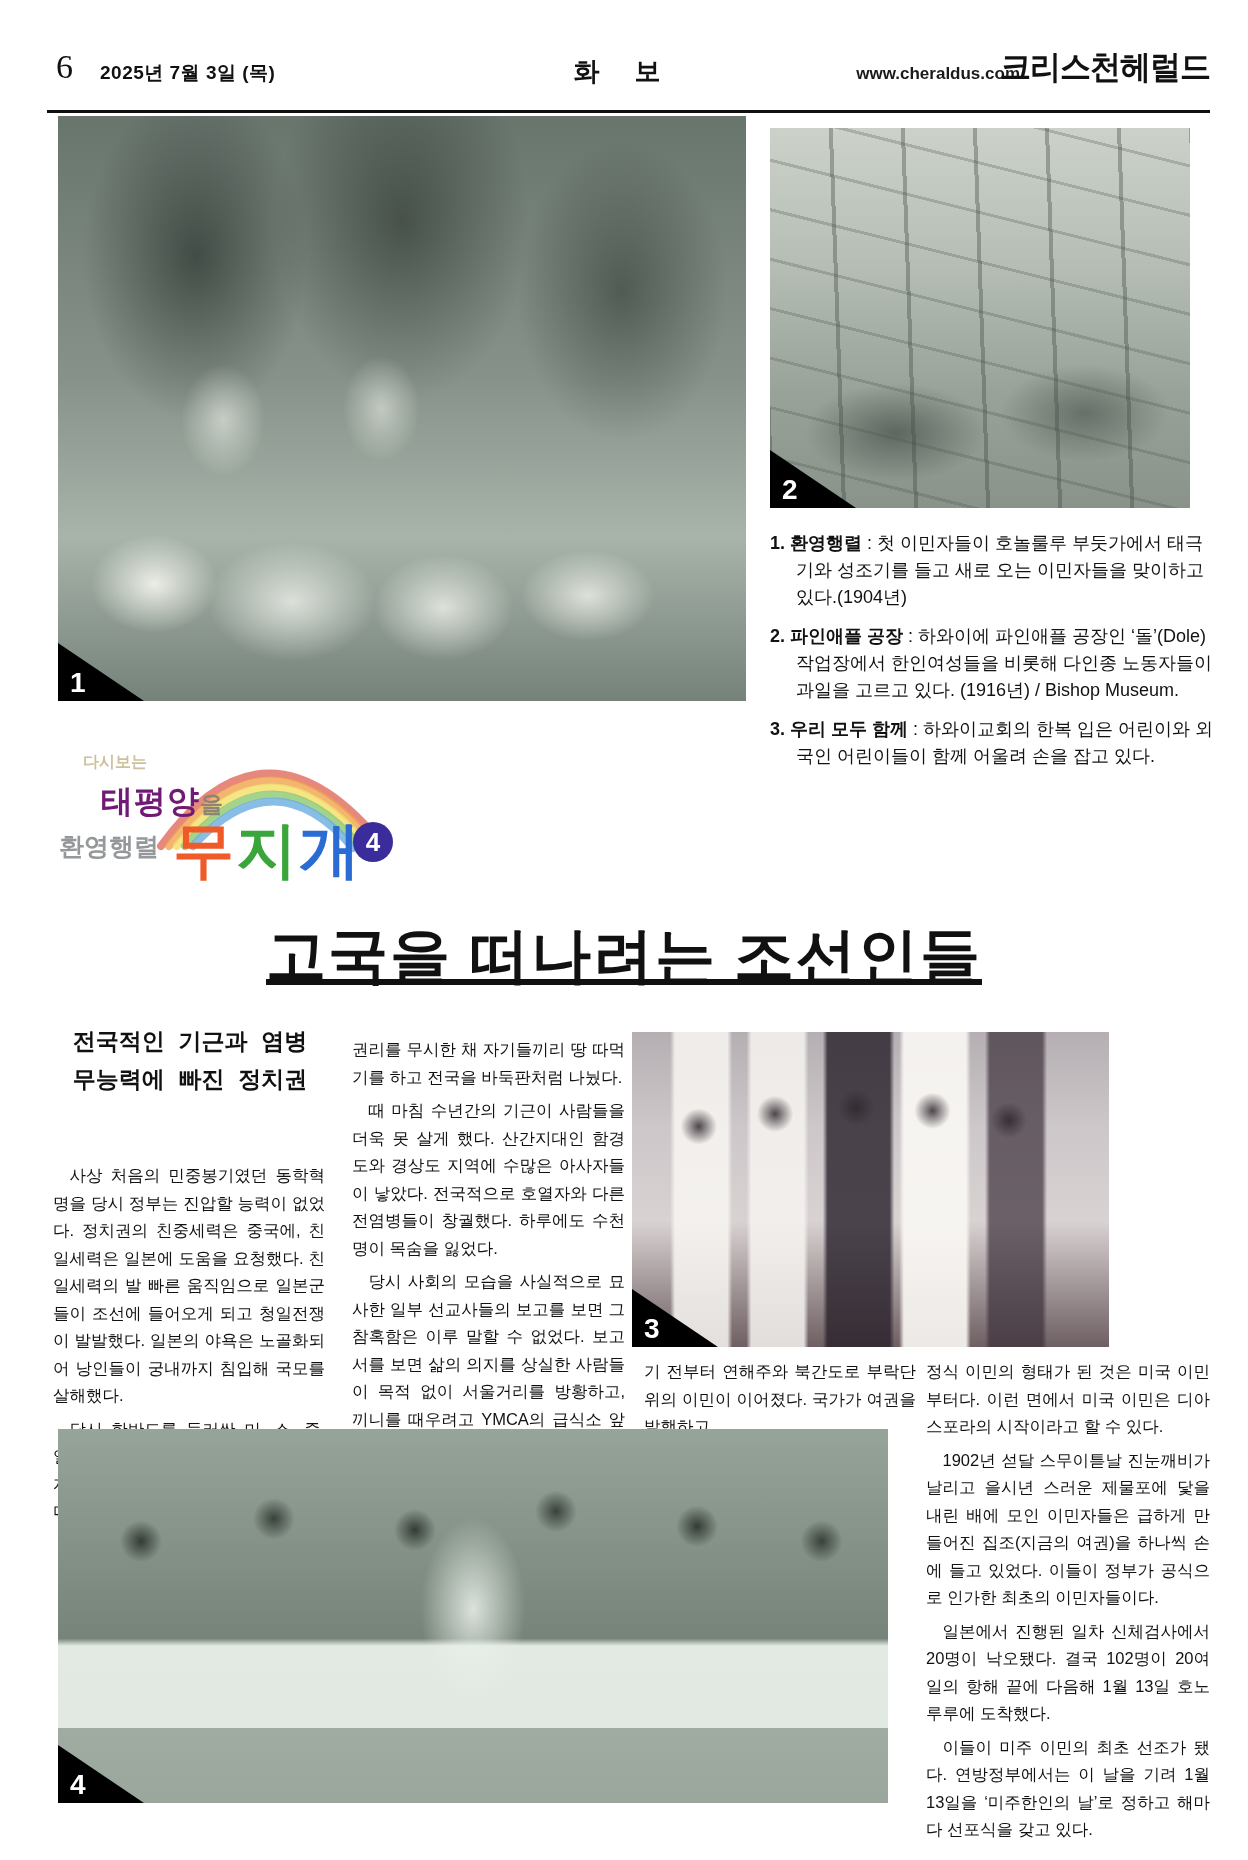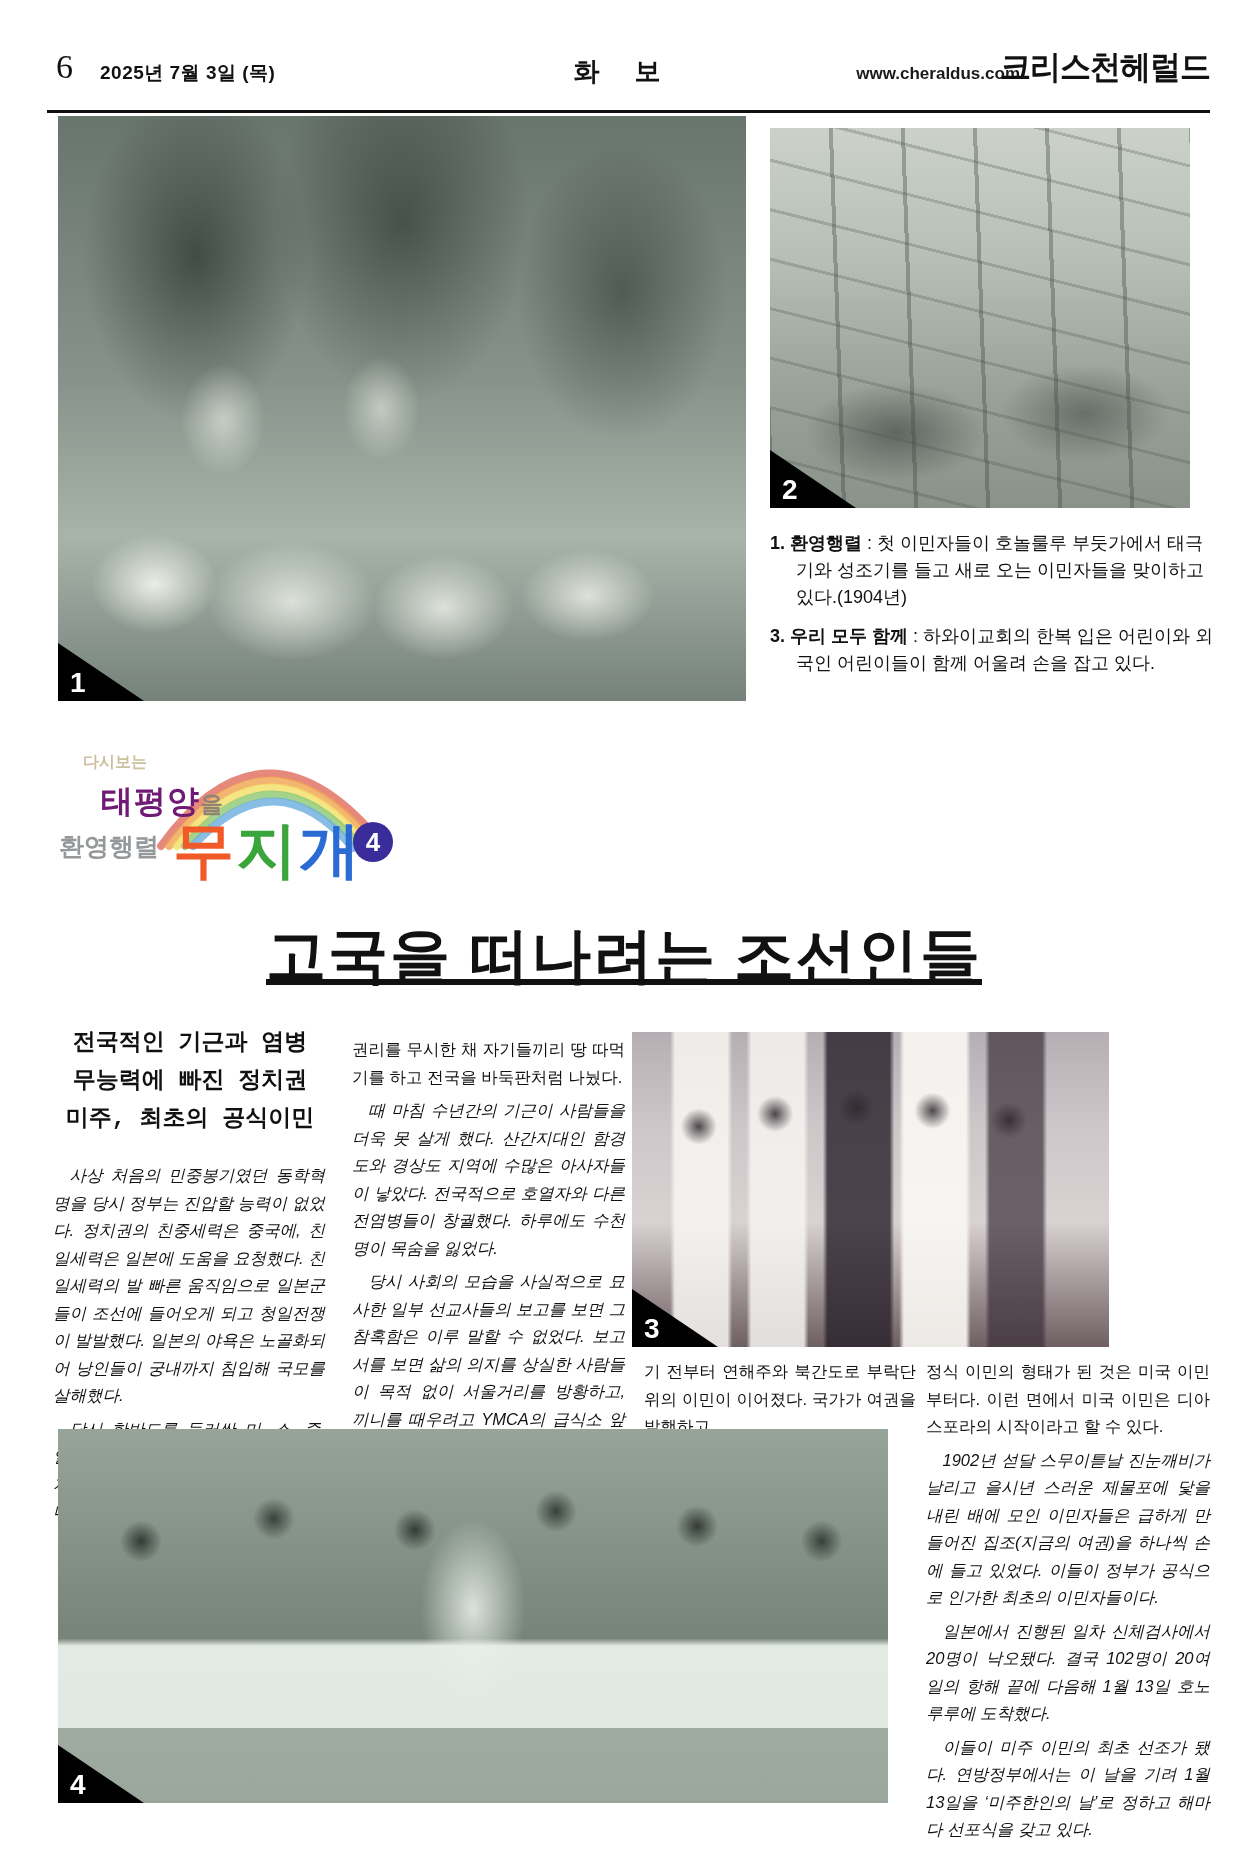--- a/index.html
+++ b/index.html
@@ -85,21 +85,21 @@
   .logo-issue{position:absolute;left:298px;top:78px;z-index:1;width:40px;height:40px;border-radius:50%;
       background:#3a2d9b;color:#fff;font-size:26px;font-weight:800;text-align:center;line-height:40px;}
 
   
   .headline{position:absolute;left:0;right:0;top:876px;text-align:center;
       font-family:"Liberation Serif", serif;font-size:60px;font-weight:700;letter-spacing:2px;text-decoration:underline;}
   .subhead{position:absolute;left:47px;top:1024px;width:286px;text-align:center;
       font-size:23px;font-weight:800;line-height:38px;font-family:Liberation Mono, monospace;}
   .col{position:absolute;font-size:16.5px;line-height:27.5px;text-align:justify;}
   .col p{margin:6px;}
-  .col p.ind{text-indent:1em;font-style:italic;}
+  .col p.ind{text-indent:1em;}
   .col1{left:47px;top:1156px;width:284px;}
   .col2{left:346px;top:1030px;width:285px;}
   .col3{left:638px;top:1352px;width:284px;}
   .col4{left:920px;top:1352px;width:296px;}
 </style>
 </head>
 <body>
 
 <div class="page">
 
@@ -121,20 +121,24 @@
       <span>2</span>
     </div>
   </div>
 
   <div class="captions">
     <p class="cap">
       <b>1.</b>
       <b>환영행렬</b><span> : </span><span>첫 이민자들이 호놀룰루 부둣가에서 태극기와 성조기를 들고 새로 오는 이민자들을 맞이하고 있다.(1904년)</span>
     </p>
     <p class="cap">
+      <b>2.</b>
+      <b>파인애플 공장</b><span> : </span><span>하와이에 파인애플 공장인 ‘돌’(Dole) 작업장에서 한인여성들을 비롯해 다인종 노동자들이 과일을 고르고 있다. (1916년) / Bishop Museum.</span>
+    </p>
+    <p class="cap">
       <b>3.</b>
       <b>우리 모두 함께</b><span> : </span><span>하와이교회의 한복 입은 어린이와 외국인 어린이들이 함께 어울려 손을 잡고 있다.</span>
     </p>
   </div>
 
   <div class="logo">
     <svg width="250" height="122" viewBox="0 0 250 122" aria-hidden="true">
       <path d="M 14 104 Q 120 -42 238 106" fill="none" stroke="#e06a5a" stroke-width="8" stroke-linecap="round" opacity="0.8"></path>
       <path d="M 22 104 Q 122 -28 230 106" fill="none" stroke="#f0a44e" stroke-width="8" stroke-linecap="round" opacity="0.8"></path>
       <path d="M 30 104 Q 124 -14 222 106" fill="none" stroke="#f2df66" stroke-width="8" stroke-linecap="round" opacity="0.8"></path>
@@ -146,21 +150,20 @@
     <div class="logo-l3">환영행렬</div>
     <div class="logo-word"><span class="lw0">무</span><span class="lw1">지</span><span class="lw2">개</span></div>
     <div class="logo-issue">4</div>
   </div>
 
   <h1 class="headline">고국을 떠나려는 조선인들</h1>
 
   <div class="subhead">
     <div>전국적인 기근과 염병</div>
     <div>무능력에 빠진 정치권</div>
-    <div>미주, 최초의 공식이민</div>
   </div>
 
   <div class="col col1">
     <p class="ind">사상 처음의 민중봉기였던 동학혁명을 당시 정부는 진압할 능력이 없었다. 정치권의 친중세력은 중국에, 친일세력은 일본에 도움을 요청했다. 친일세력의 발 빠른 움직임으로 일본군들이 조선에 들어오게 되고 청일전쟁이 발발했다. 일본의 야욕은 노골화되어 낭인들이 궁내까지 침입해 국모를 살해했다.</p>
     <p class="ind">당시 한반도를 둘러싼 미, 소, 중, 일 제국들은 지정학적 위치를 고려해 자신들의 지배아래 조선을 두고자 했다. 주권국가의</p>
   </div>
 
   <div class="col col2">
     <p>권리를 무시한 채 자기들끼리 땅 따먹기를 하고 전국을 바둑판처럼 나눴다.</p>
     <p class="ind">때 마침 수년간의 기근이 사람들을 더욱 못 살게 했다. 산간지대인 함경도와 경상도 지역에 수많은 아사자들이 낳았다. 전국적으로 호열자와 다른 전염병들이 창궐했다. 하루에도 수천 명이 목숨을 잃었다.</p>

